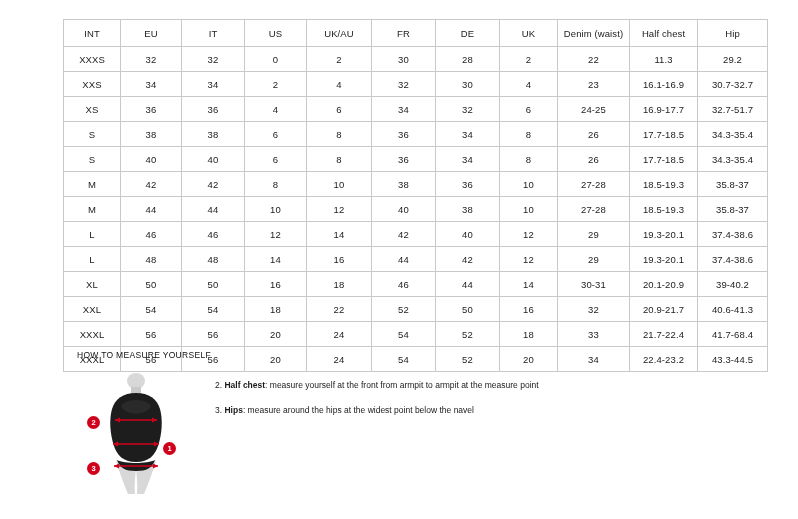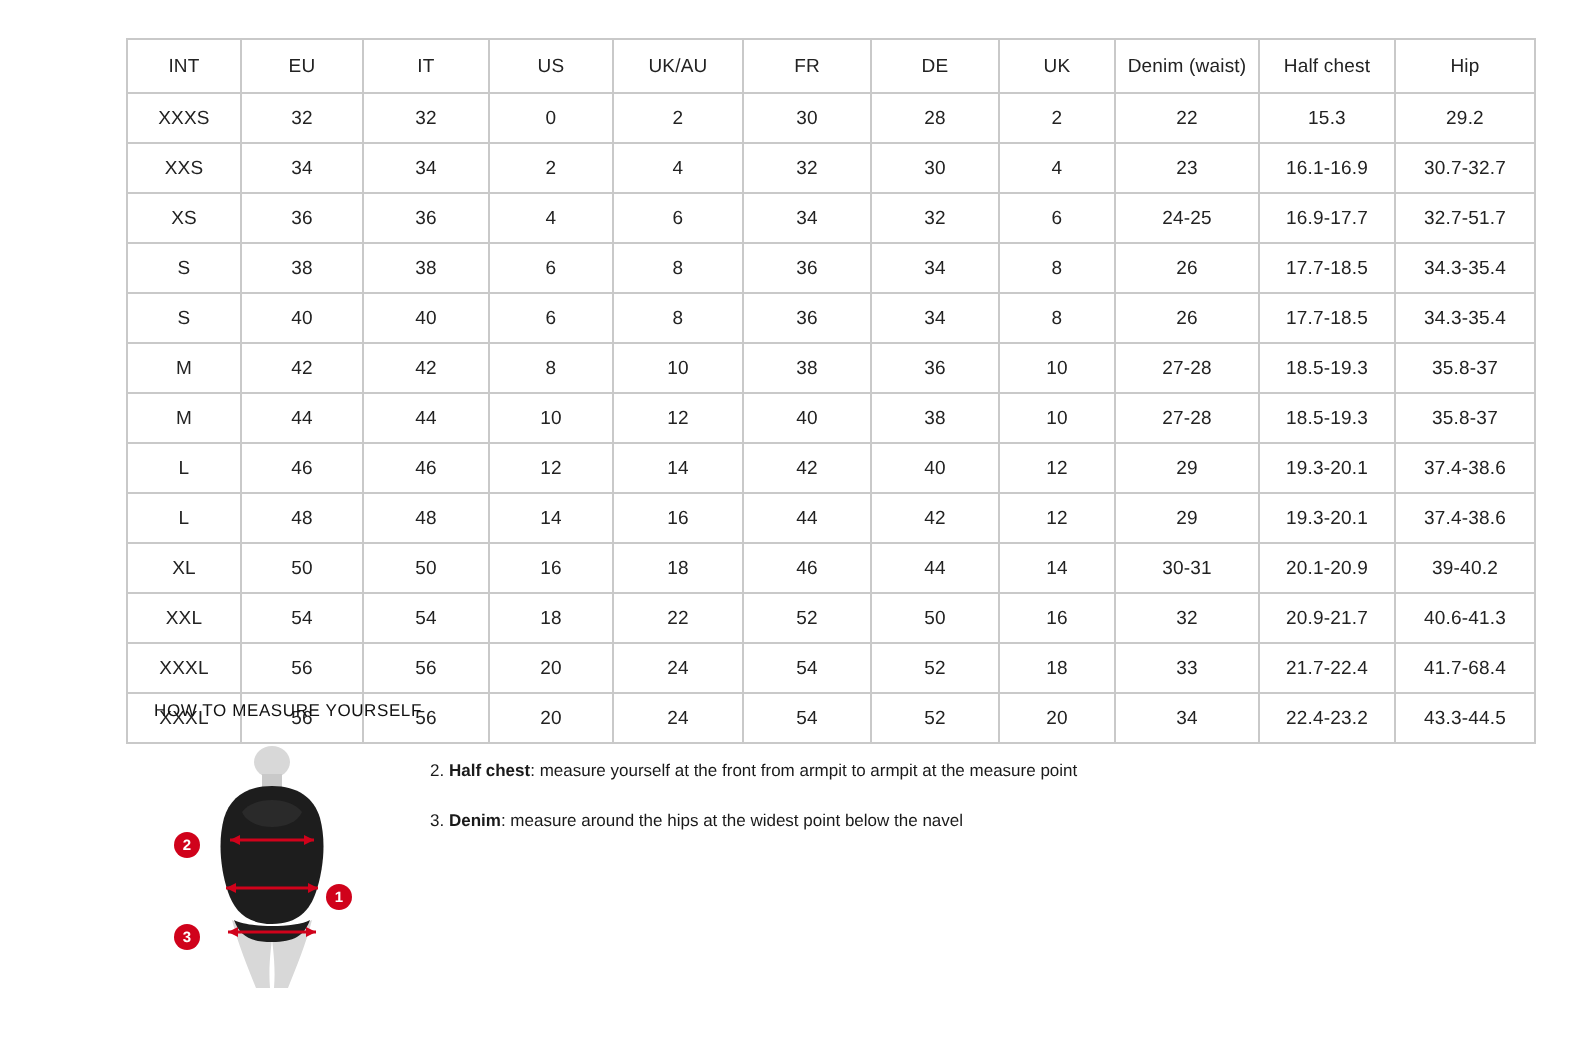--- a/index.html
+++ b/index.html
@@ -161,21 +161,21 @@
         <tr>
           <td>XXXS</td>
           <td>32</td>
           <td>32</td>
           <td>0</td>
           <td>2</td>
           <td>30</td>
           <td>28</td>
           <td>2</td>
           <td>22</td>
-          <td>15.3</td>
+          <td>11.3</td>
           <td>29.2</td>
         </tr>
         <tr>
           <td>XXS</td>
           <td>34</td>
           <td>34</td>
           <td>2</td>
           <td>4</td>
           <td>32</td>
           <td>30</td>
@@ -366,20 +366,20 @@
         <div class="badge badge-3">3</div>
       </div>
 
       <div class="notes">
         <div class="note">
           <span>2.</span>
           <b>Half chest</b><span>: measure yourself at the front from armpit to armpit at the measure point</span>
         </div>
         <div class="note">
           <span>3.</span>
-          <b>Denim</b><span>: measure around the hips at the widest point below the navel</span>
+          <b>Hips</b><span>: measure around the hips at the widest point below the navel</span>
         </div>
       </div>
 
     </div>
   </div>
 
 </div>
 
 </body></html>

